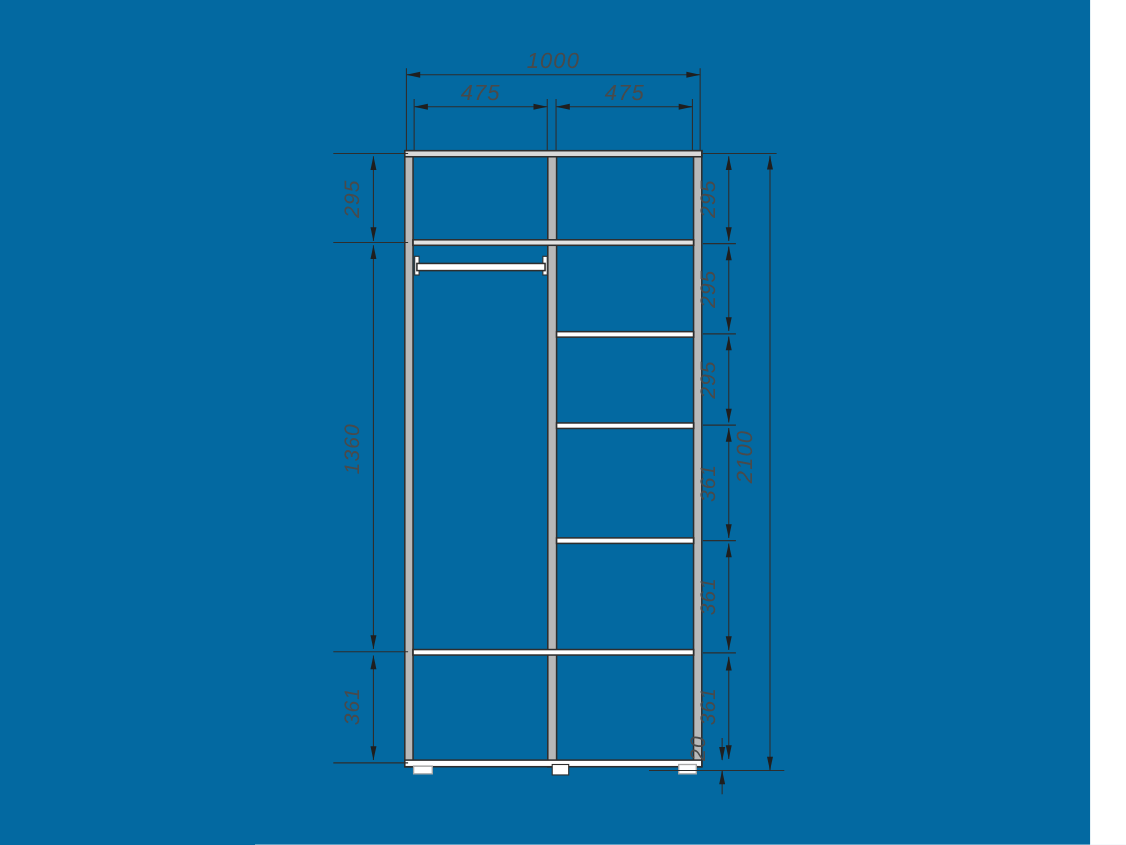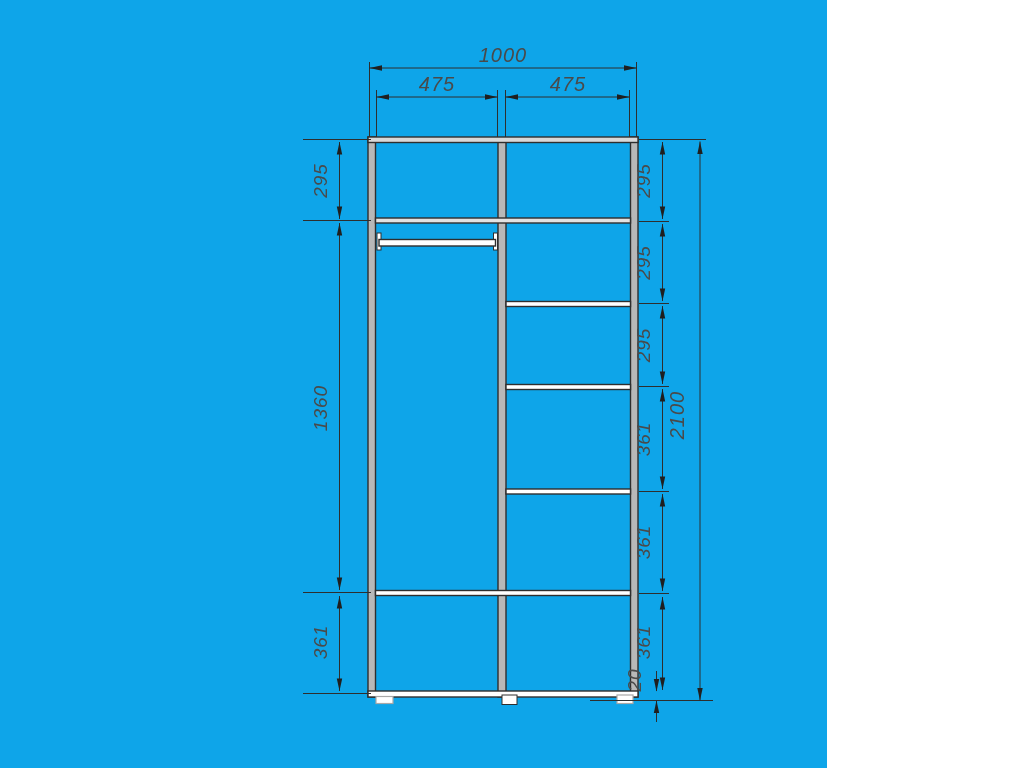--- a/index.html
+++ b/index.html
@@ -1,16 +1,16 @@
 <!DOCTYPE html>
 <html><head>
 <meta charset="utf-8">
 <style>
   html,body{margin:0;padding:0;background:#ffffff;}
-  #canvas{position:relative;width:827px;height:768px;background:#0ea5e9;overflow:hidden;}
+  #canvas{position:relative;width:991px;height:768px;background:#0369a1;overflow:hidden;}
   svg{display:block;}
   .dim-text{font-family:"Liberation Sans",sans-serif;font-style:italic;font-size:20px;
             fill:#4a4a4a;letter-spacing:1px;}
   .dim-text-sm{font-size:19px;}
   .body-line{stroke:#2e2e2e;stroke-width:1.4;}
   .thin-line{stroke:#2e2e2e;stroke-width:1;}
   .ghost-line{stroke:#a8a8a8;stroke-width:1.2;}
   .arrow{fill:#1f1f1f;stroke:none;}
 </style>
 </head>

